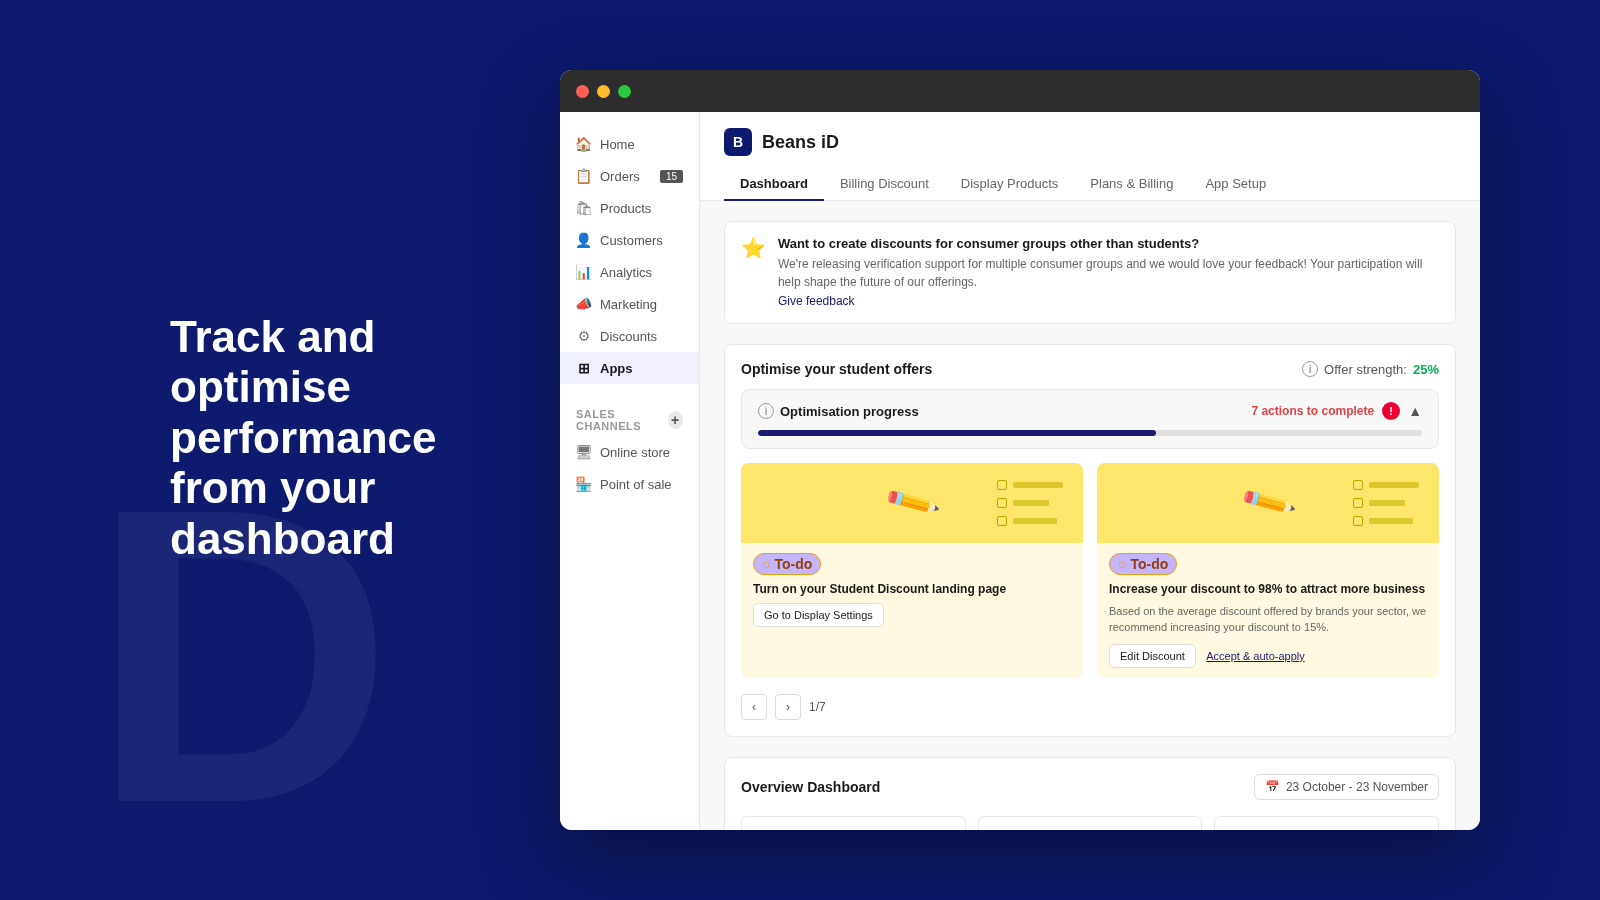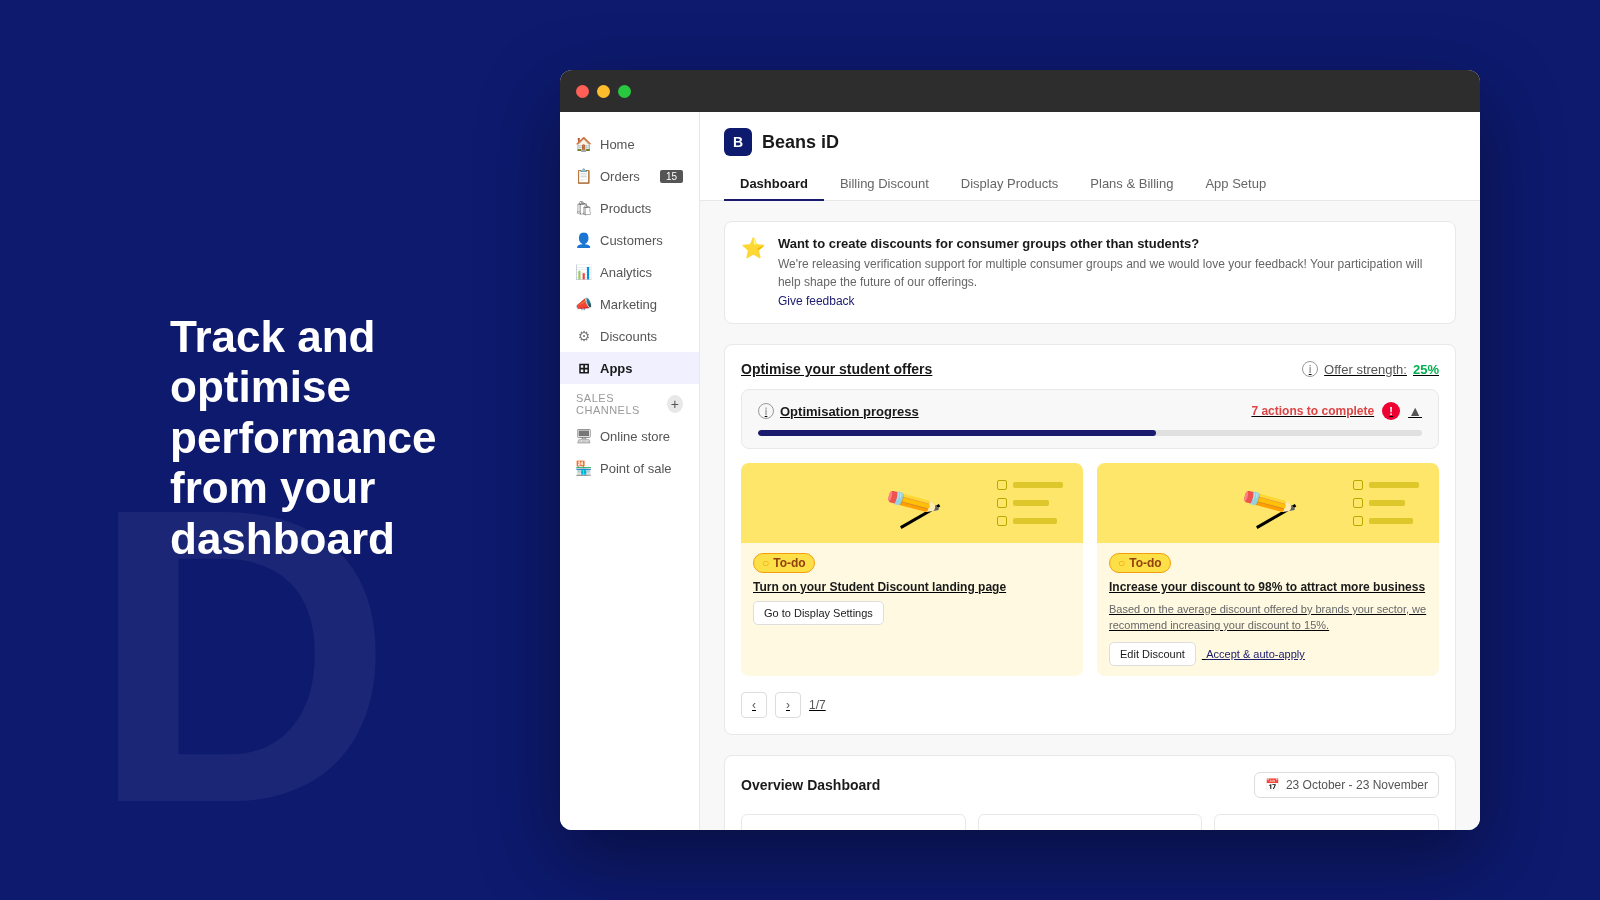--- a/index.html
+++ b/index.html
@@ -126,22 +126,22 @@
       background: #555;
       color: #fff;
       border-radius: 2px;
       padding: 1px 6px;
       font-size: 10px;
       margin-left: auto;
     }
     .sidebar-section-title {
       font-size: 11px;
       color: #999;
-      padding: 8px 16px 4px;
-      font-weight: 400;
+      padding: 24px 16px 4px;
+      font-weight: 700;
       text-transform: uppercase;
       letter-spacing: 0.5px;
       display: flex;
       align-items: center;
       justify-content: space-between;
     }
     .sidebar-section-title .add-btn {
       width: 18px;
       height: 18px;
       background: #e8e8e8;
@@ -249,21 +249,20 @@
       font-size: 12px;
     }
 
     
     .optimise-section {
       background: #fff;
       border: 1px solid #e8e8e8;
       border-radius: 8px;
       padding: 16px;
       margin-bottom: 20px;
-      text-decoration: underline;
     }
     .optimise-header {
       display: flex;
       justify-content: space-between;
       align-items: center;
       margin-bottom: 12px;
     }
     .optimise-title {
       font-size: 14px;
       font-weight: 600;
@@ -402,25 +401,25 @@
       border-radius: 2px;
       opacity: 0.6;
     }
     .card-body {
       padding: 10px 12px;
     }
     .todo-badge {
       display: inline-flex;
       align-items: center;
       gap: 4px;
-      background: #fde047;
+      background: #c4b5fd;
       border: 1px solid #f59e0b;
       border-radius: 12px;
       padding: 2px 8px;
-      font-size: 12px;
+      font-size: 14px;
       color: #92400e;
       font-weight: 600;
       margin-bottom: 6px;
     }
     .todo-badge::before { content: '○'; color: #f59e0b; }
     .card-body h4 {
       font-size: 12px;
       font-weight: 700;
       color: #1a1a1a;
       margin-bottom: 5px;

